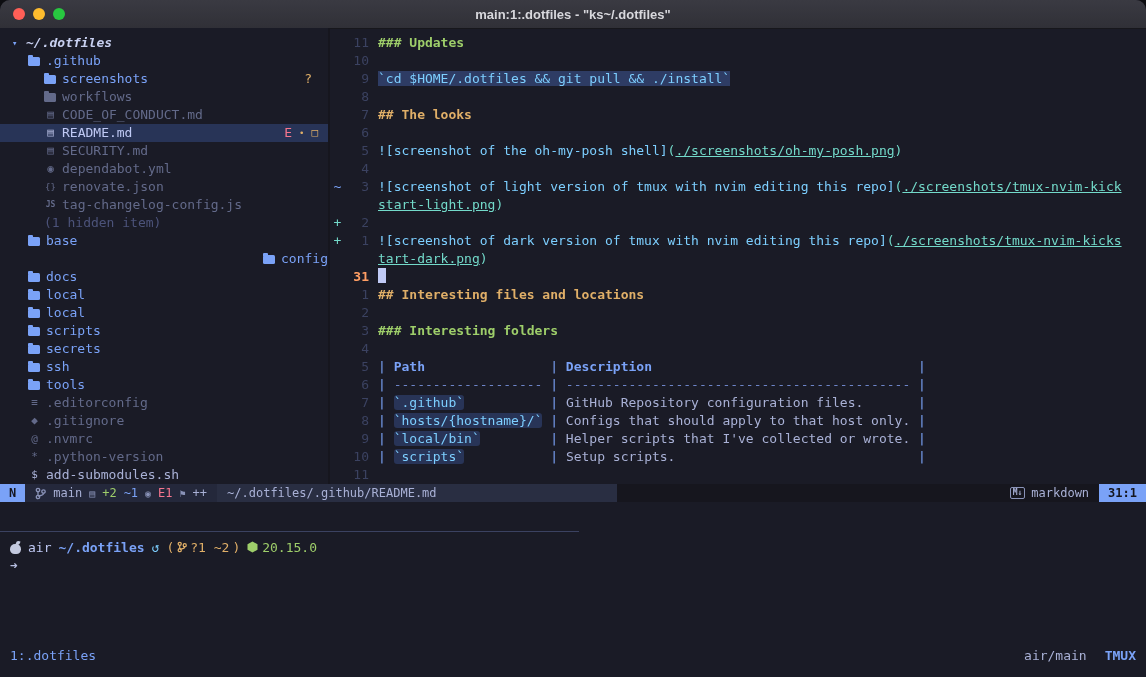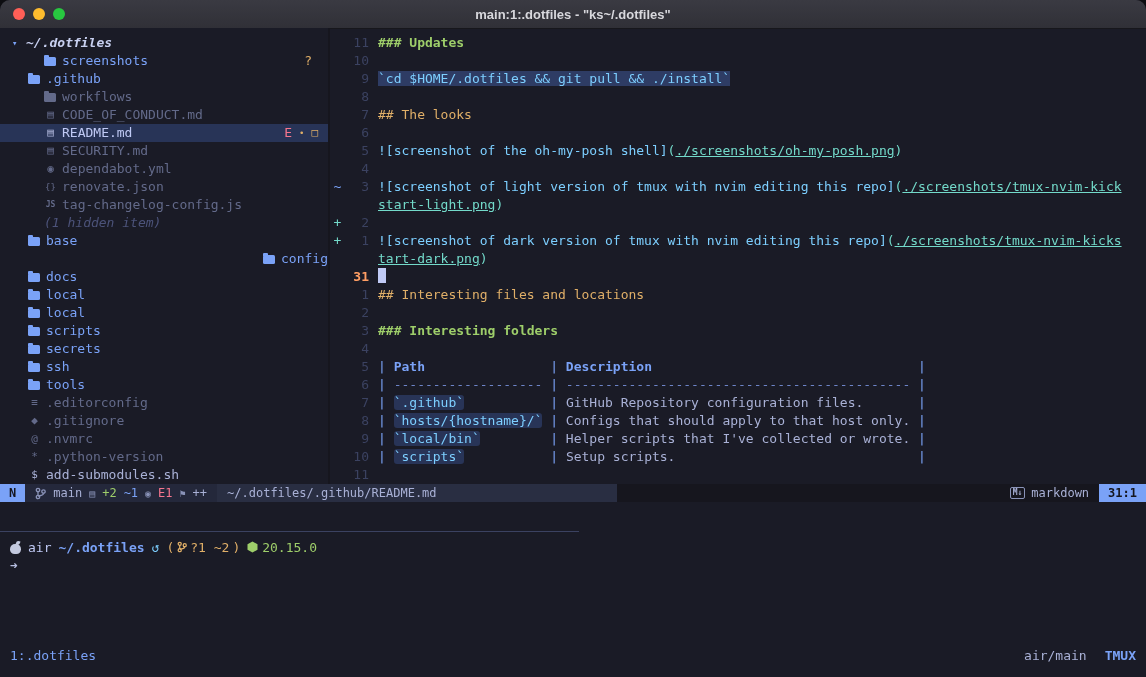--- a/index.html
+++ b/index.html
@@ -29,38 +29,38 @@
   .fi-folder::before{content:"";position:absolute;top:-2px;left:0;width:5px;height:3px;background:inherit;border-radius:1px 1px 0 0;}
   .st-mdir .fi-folder{background:#636a8a;}
   .fi-js{color:#e0af68;font-size:8px;font-weight:bold;}
   .fi-braces{font-size:9px;}
   .st-root .lbl{color:#c8d0f0;font-style:italic;font-weight:bold;}
   .st-dir .lbl{color:#7aa2f7;}
   .st-mdir .lbl{color:#636a8a;text-align:center;}
   .st-file .lbl{color:#a9b1d6;}
   .selected .lbl{color:#c0caf5;}
   .st-muted .lbl,.st-muted .fi{color:#636a8a;}
-  .st-hidden .lbl{color:#4c537a;font-style:italic;}
+  .st-hidden .lbl{color:#4c537a;}
   .badge{position:absolute;right:16px;color:#e0af68;}
   .markers{position:absolute;right:10px;display:flex;gap:7px;align-items:center;}
   .marker.m-e{color:#f7768e;}
   .marker.m-dot{color:#e0af68;font-size:9px;}
   .marker.m-sq{color:#e0af68;font-size:11px;}
 
   
   .editor{flex:1;min-width:0;padding-top:6px;overflow:hidden;}
   .ed-row{height:18px;line-height:18px;display:flex;white-space:pre;}
   .ed-gutter{width:48px;flex:none;display:flex;}
   .ed-sign{width:15px;text-align:center;}
   .sign-mod{color:#7aa2f7;}
   .sign-add{color:#73daca;}
   .ed-num{flex:1;text-align:right;padding-right:9px;color:#3b4261;}
   .ed-num.cur{color:#ff9e64;font-weight:bold;}
   .ed-text{flex:1;overflow:hidden;}
-  .s-h2{color:#e0af68;font-weight:normal;}
+  .s-h2{color:#e0af68;font-weight:bold;}
   .s-h3{color:#9ece6a;font-weight:bold;}
   .s-text{color:#a9b1d6;}
   .s-codeline{color:#7dcfff;background:#2e3c64;}
   .s-code{color:#7dcfff;background:#283457;border-radius:3px;}
   .s-alt{color:#7dcfff;}
   .s-url{color:#73daca;text-decoration:underline;}
   .s-paren{color:#73daca;}
   .s-pipe{color:#7aa2f7;}
   .s-dash{color:#6d84c8;}
   .s-th{color:#7aa2f7;font-weight:bold;}
@@ -117,28 +117,28 @@
   </div>
 
   <div class="vim">
     <div class="vim-main">
       <div class="sidebar">
         <div id="file-tree">
             <div class="tree-row st-root" style="padding-left: 12px;">
               <span class="tree-arrow">▾</span>
               <span class="lbl">~/.dotfiles</span>
             </div>
+            <div class="tree-row st-dir" style="padding-left: 28px;">
+              <span class="fi-folder"></span>
+              <span class="lbl">.github</span>
+            </div>
             <div class="tree-row st-dir" style="padding-left: 44px;">
               <span class="fi-folder"></span>
               <span class="lbl">screenshots</span>
               <span class="badge">?</span>
-            </div>
-            <div class="tree-row st-dir" style="padding-left: 28px;">
-              <span class="fi-folder"></span>
-              <span class="lbl">.github</span>
             </div>
             <div class="tree-row st-mdir" style="padding-left: 44px;">
               <span class="fi-folder"></span>
               <span class="lbl">workflows</span>
             </div>
             <div class="tree-row st-muted" style="padding-left: 44px;">
               <span class="fi fi-file">▤</span>
               <span class="lbl">CODE_OF_CONDUCT.md</span>
             </div>
             <div class="tree-row st-file selected" style="padding-left: 44px;">

